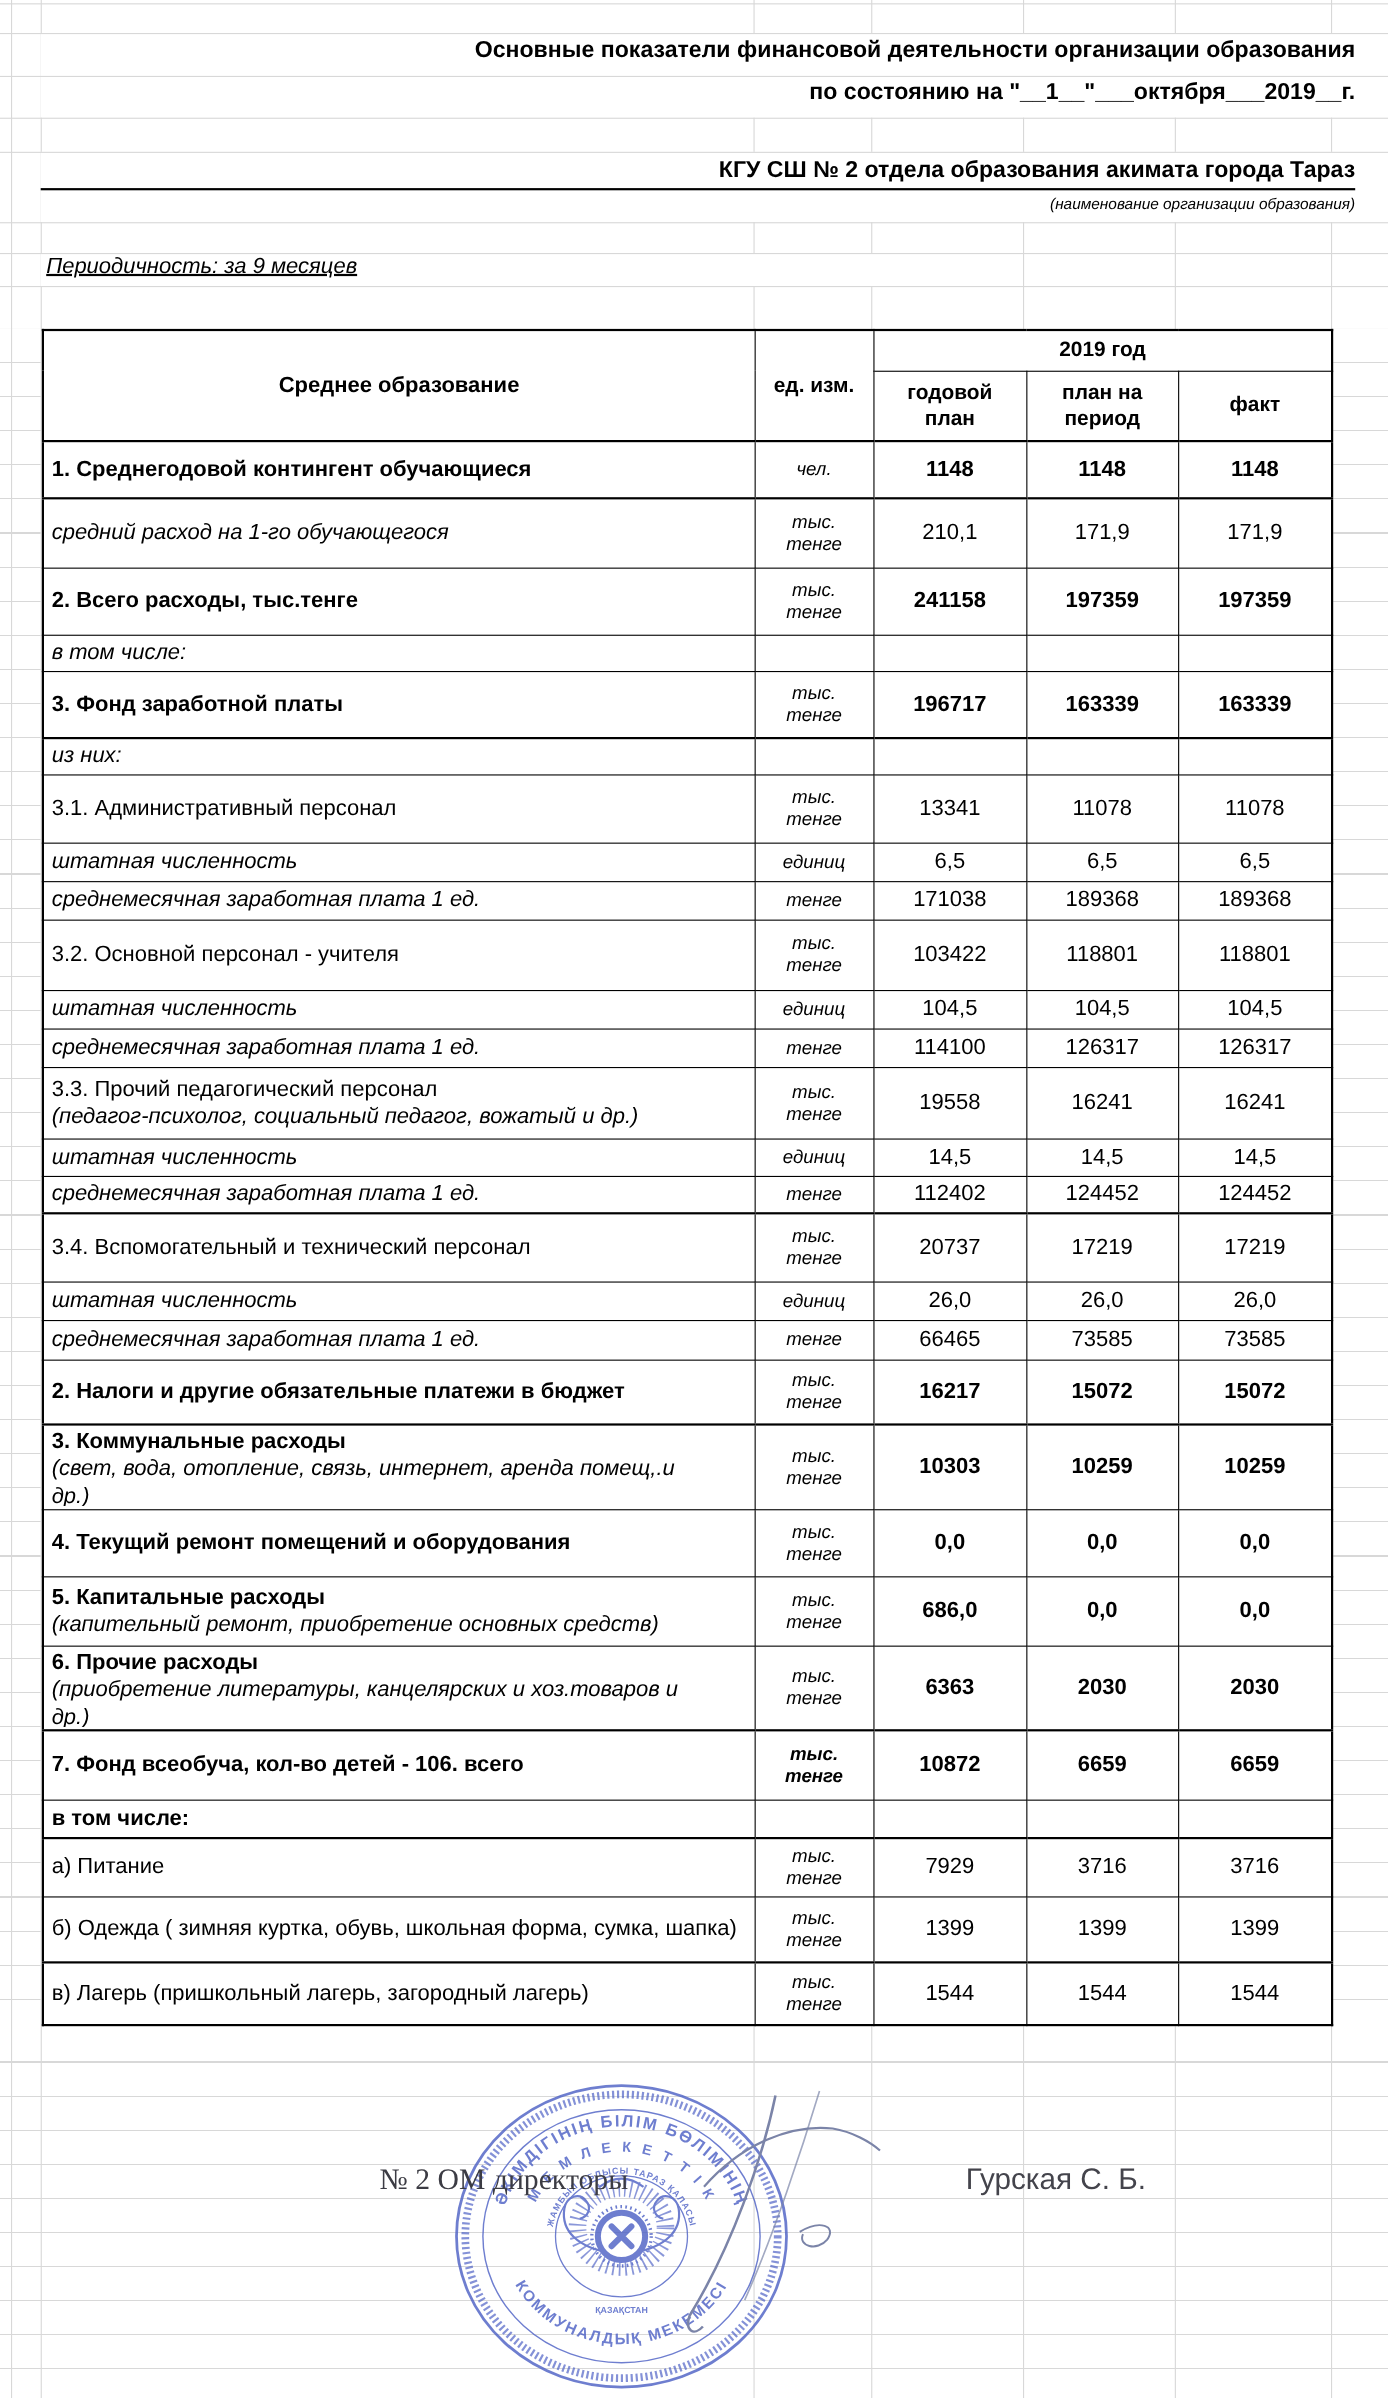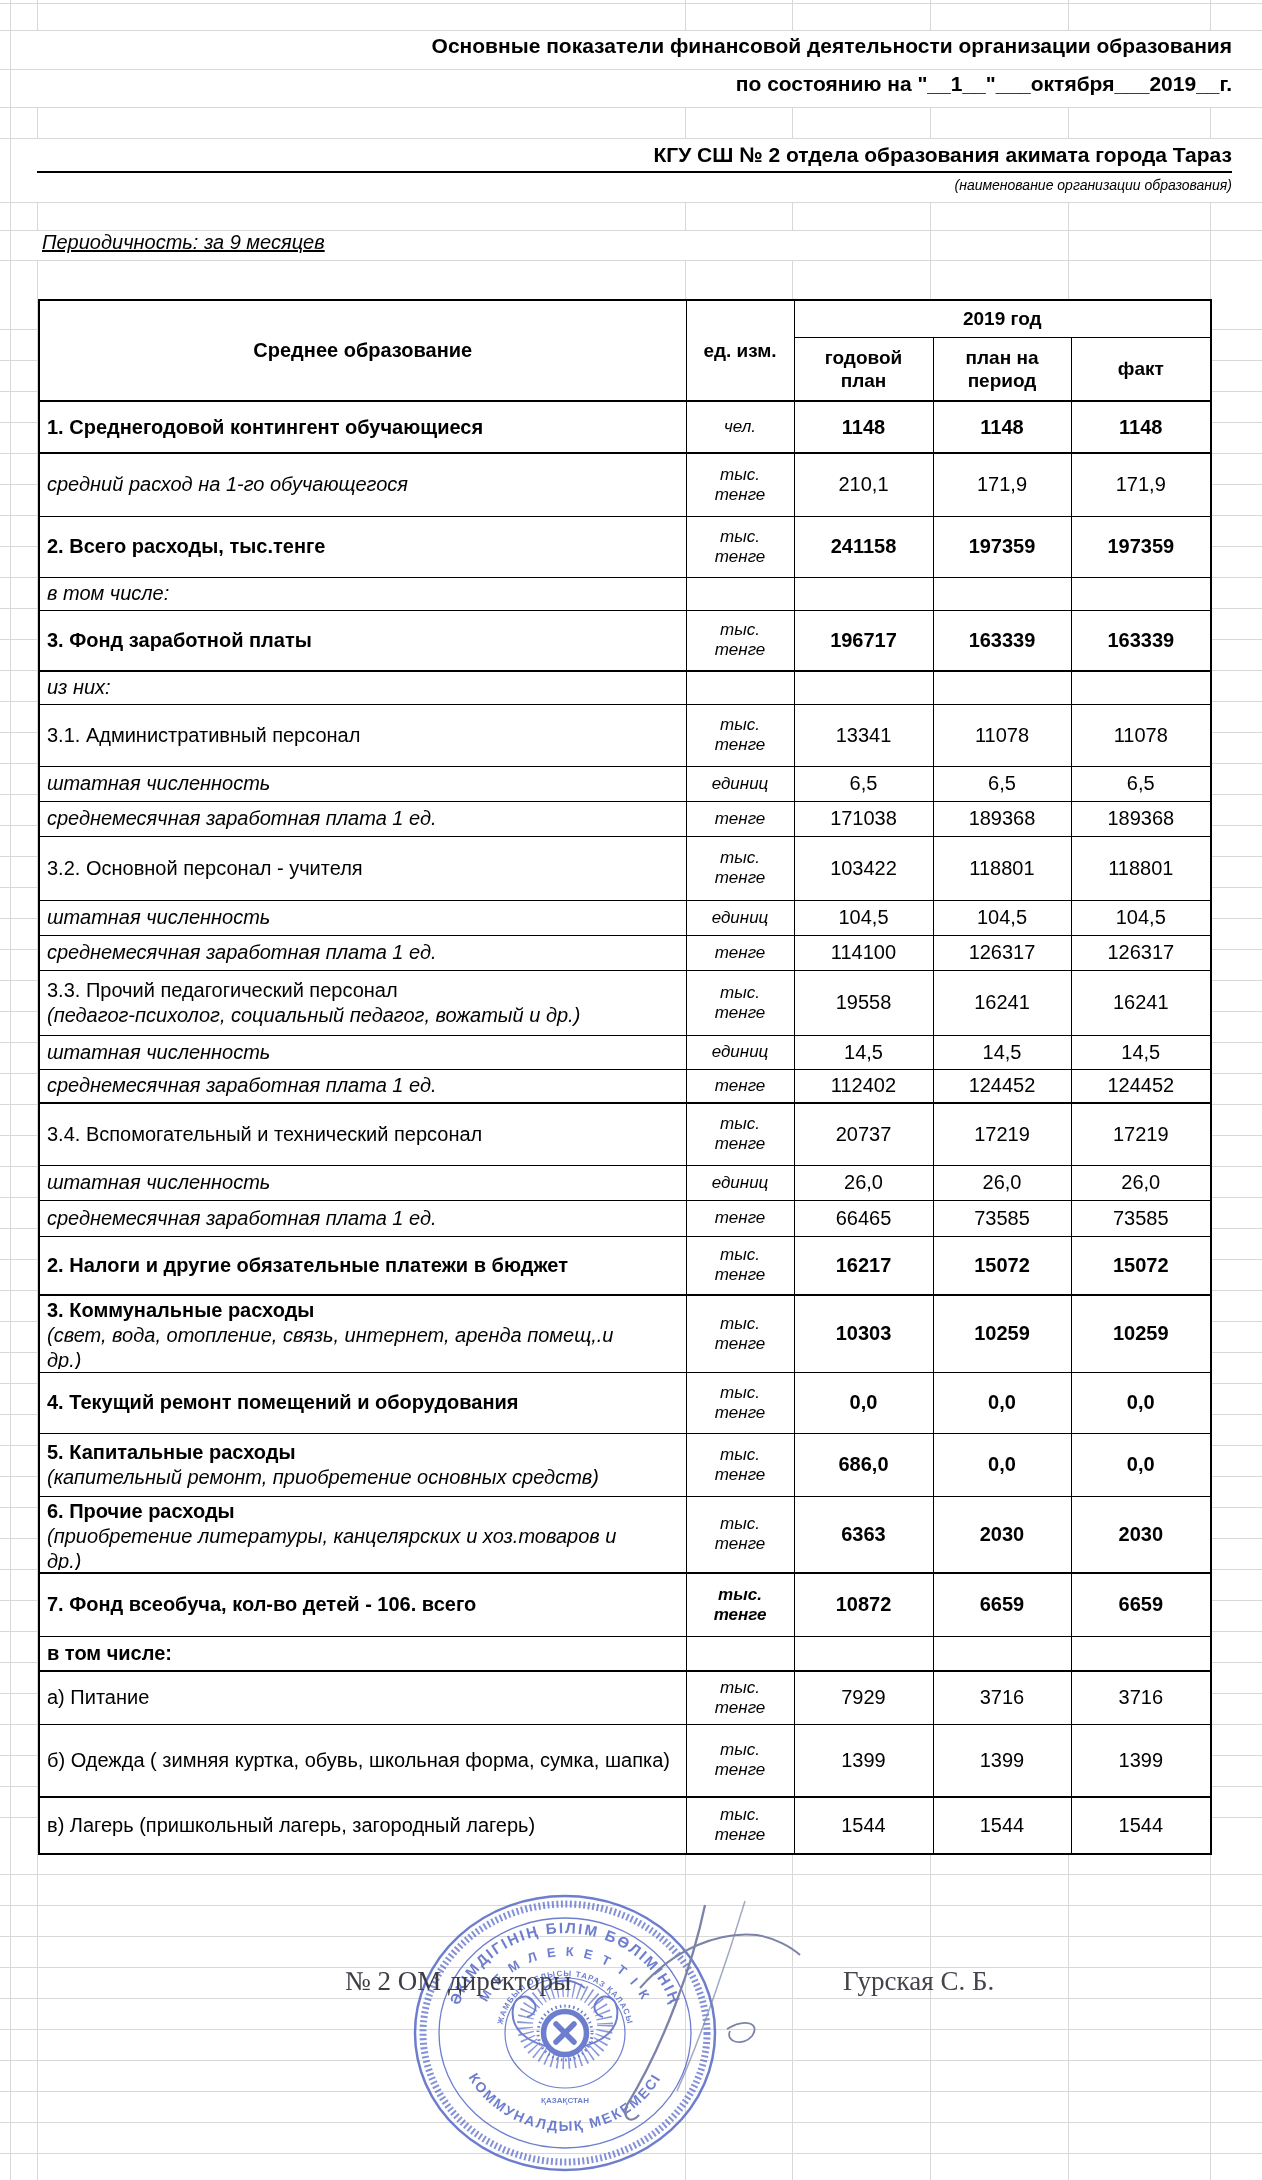--- a/index.html
+++ b/index.html
@@ -49,22 +49,22 @@
   tr.ub td.c-unit{font-weight:bold;}
   .l1{display:block;}
   .l2{display:block;font-style:italic;font-weight:normal;white-space:pre-line;}
   tr.clip td.c-label{vertical-align:top;}
   tr.clip .lbl{max-height:71px;overflow:hidden;}
   
   .stamp{position:absolute;left:405px;top:1893px;z-index:5;opacity:.8;}
   .sig{position:absolute;left:595px;top:1893px;z-index:7;}
   .sig-label{position:absolute;left:345px;top:1966px;z-index:6;
              font-family:"Liberation Serif","DejaVu Serif",serif;font-size:27px;color:#3c3c44;}
-  .signatory{position:absolute;left:843px;top:1966px;z-index:6;
-             font-family:Liberation Serif, serif;font-size:27px;color:#44444c;}
+  .signatory{position:absolute;left:878px;top:1966px;z-index:6;
+             font-family:Liberation Sans, sans-serif;font-size:27px;color:#44444c;}
 </style>
 </head>
 <body>
 
 <div id="page">
 
   <div class="vline" style="left:10px"></div>
   <div class="vline" style="left:37px"></div>
   <div class="vline" style="left:685px"></div>
   <div class="vline" style="left:792px"></div>
@@ -416,21 +416,21 @@
             <div class="lbl">
               <span class="l1">а) Питание</span>
             </div>
           </td>
           <td class="c-unit">тыс.
 тенге</td>
           <td class="c-val">7929</td>
           <td class="c-val">3716</td>
           <td class="c-val">3716</td>
         </tr>
-        <tr class="" style="height: 72px;">
+        <tr class="" style="height: 59px;">
           <td class="c-label">
             <div class="lbl">
               <span class="l1">б) Одежда ( зимняя куртка, обувь, школьная форма, сумка, шапка)</span>
             </div>
           </td>
           <td class="c-unit">тыс.
 тенге</td>
           <td class="c-val">1399</td>
           <td class="c-val">1399</td>
           <td class="c-val">1399</td>

